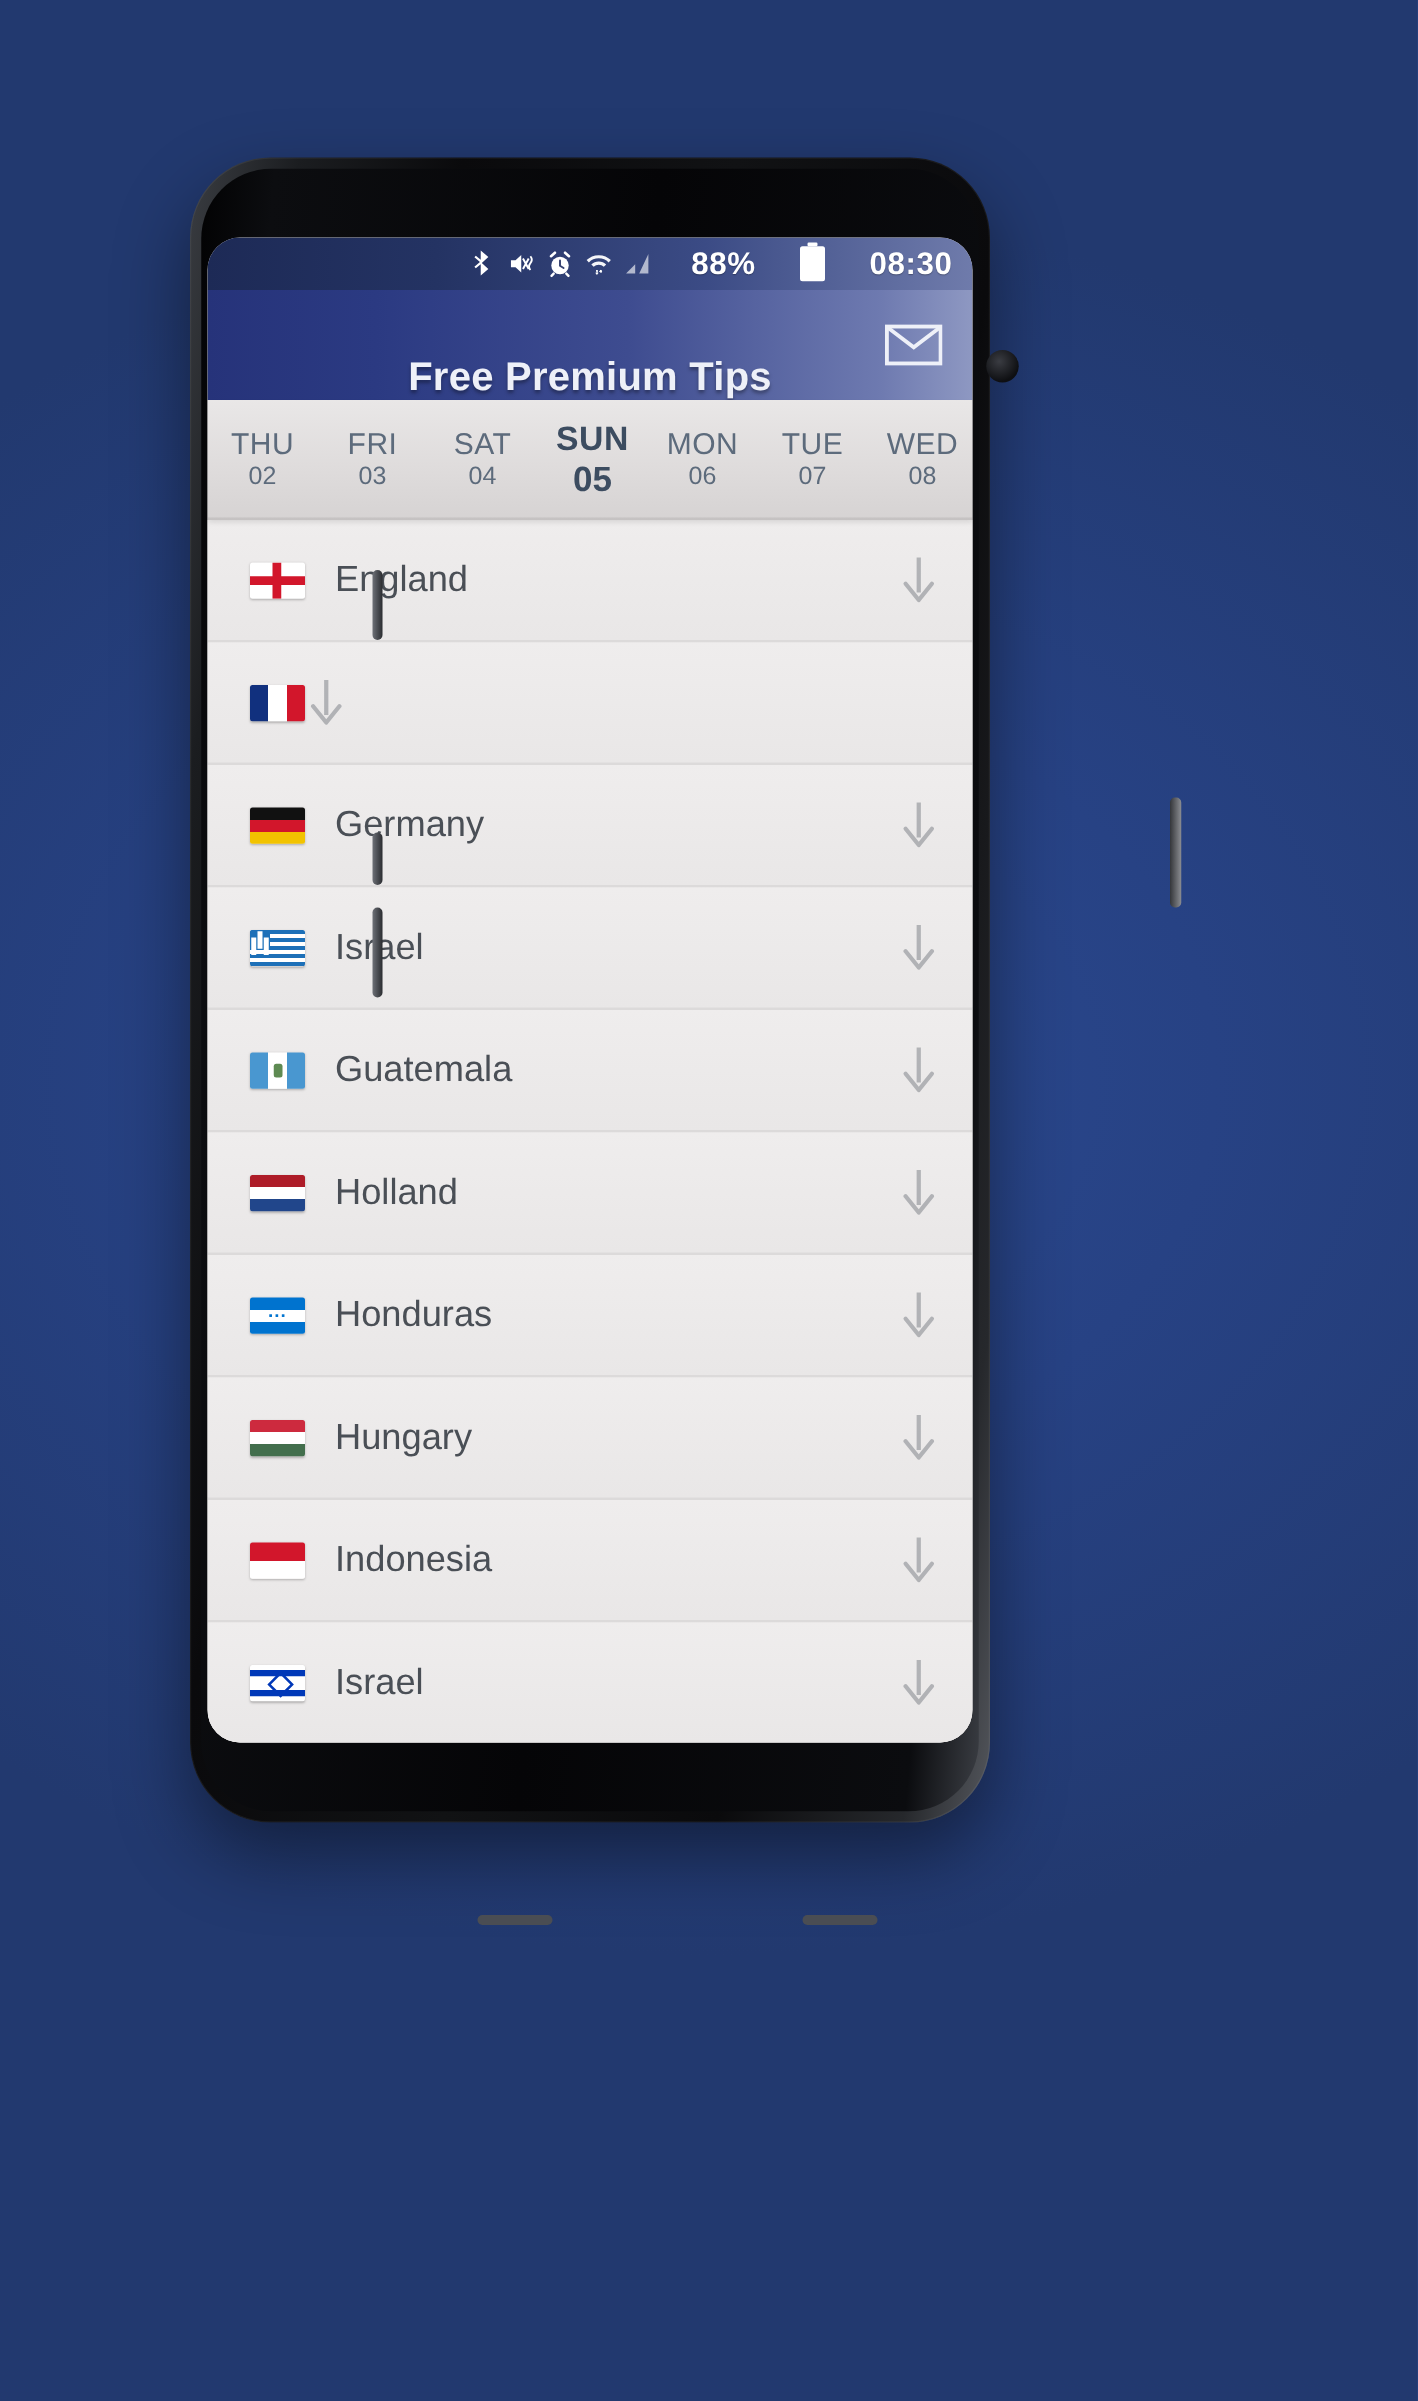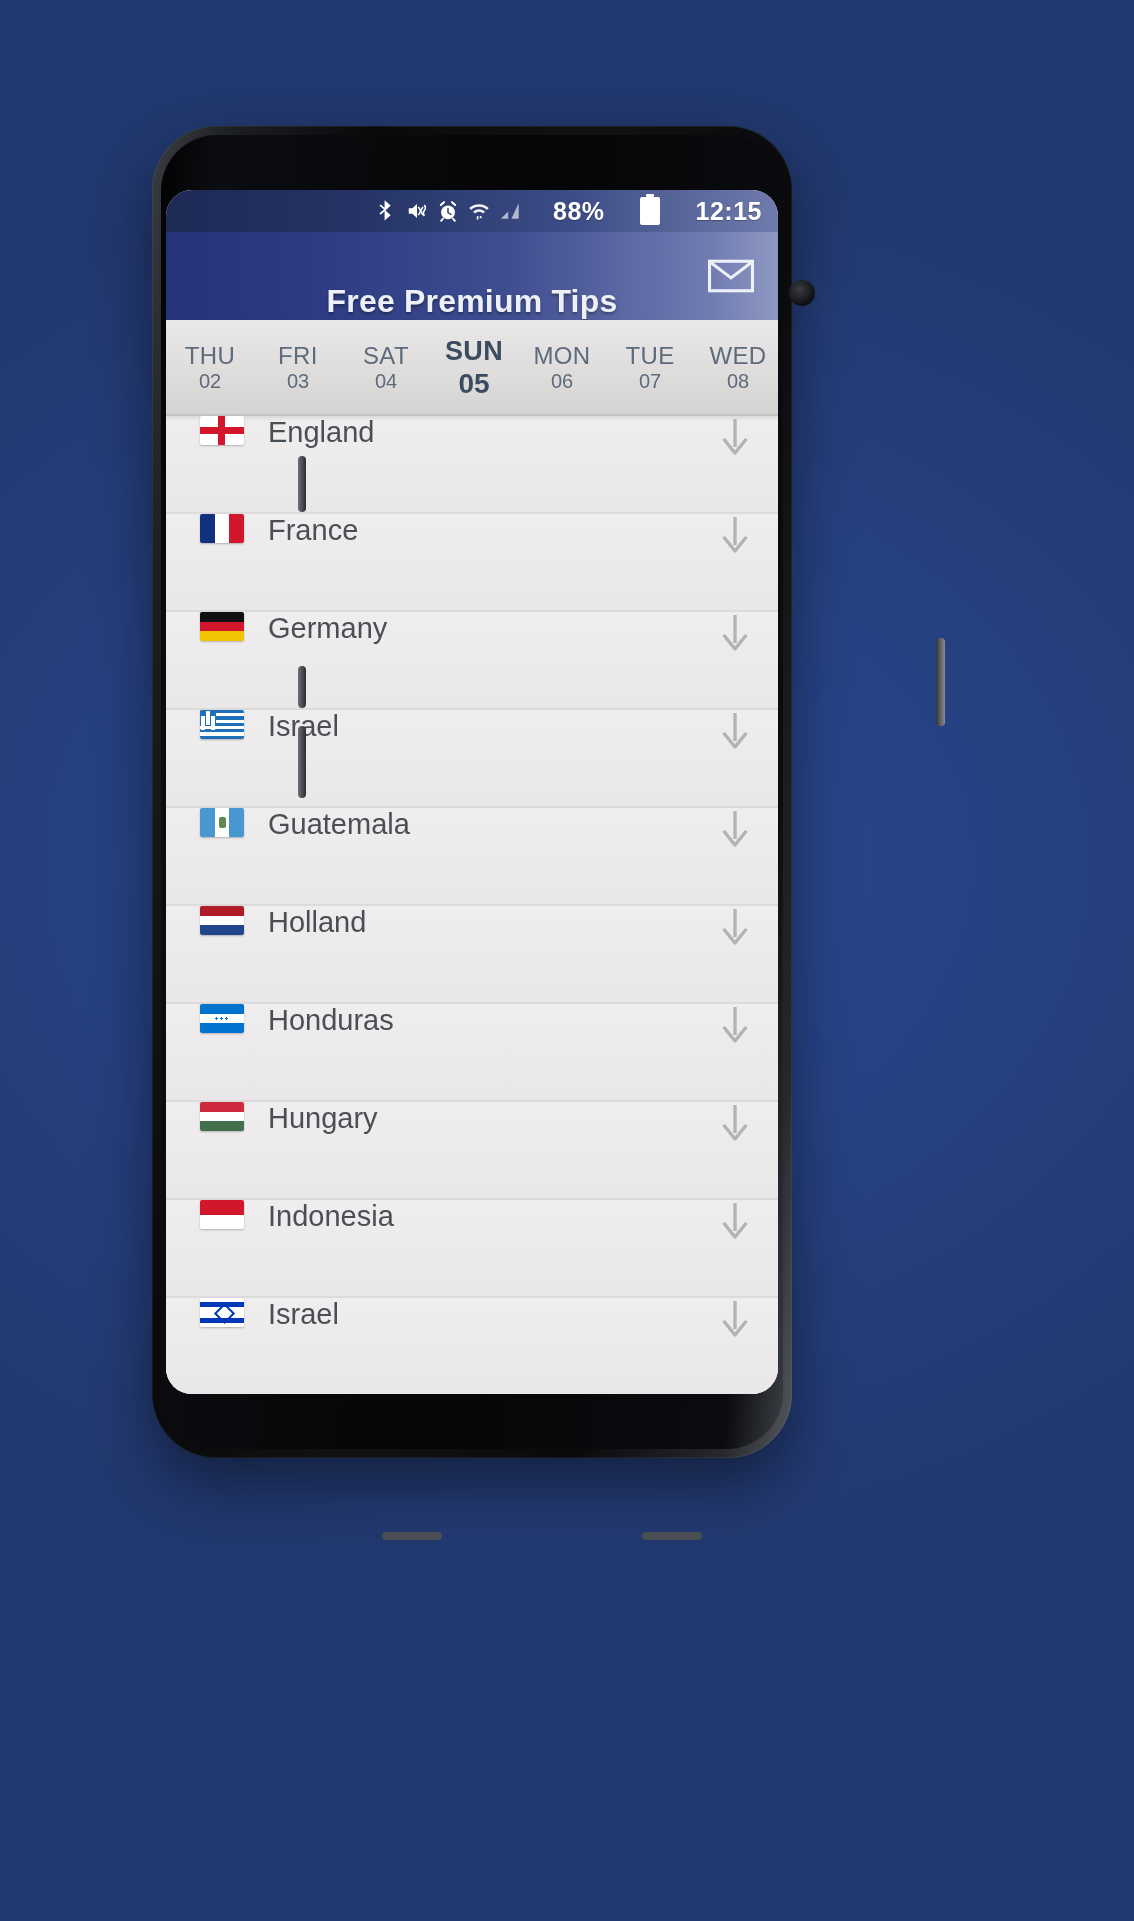--- a/index.html
+++ b/index.html
@@ -113,21 +113,21 @@
   }
   .tab .dow{font-size:24px;letter-spacing:.4px;line-height:1.18;}
   .tab .dnum{font-size:20px;line-height:1.18;}
   .tab.active{color:#3c4c60;}
   .tab.active .dow{font-size:27px;font-weight:bold;}
   .tab.active .dnum{font-size:28px;font-weight:bold;}
   .tabs:after{content:"";position:absolute;left:0;right:0;bottom:0;height:2px;background:rgba(0,0,0,.08);}
   
   .list{background:#eceaea;}
   .row{
-    height:98px;display:flex;align-items:flex-start;
+    height:98px;display:flex;align-items:center;
     border-bottom:2px solid #dcdada;
     padding:0 26px 0 34px;box-sizing:border-box;
     background:linear-gradient(#efeded,#e9e7e7);
     cursor:pointer;
   }
   .flag{width:44px;height:29px;flex:0 0 auto;border-radius:2px;overflow:hidden;
     box-shadow:0 1px 2px rgba(0,0,0,.25);position:relative;}
   .cname{margin-left:24px;font-size:29px;color:#4a4f56;flex:1;}
   .arrow{width:34px;height:42px;opacity:.45;flex:0 0 auto;}
   
@@ -204,21 +204,21 @@
           <path d="M9.6 17.5h1.6v2.4l-1.3-.1zM13 17.5h1.6v2.4l-1.3-.1z" fill="#fff"></path>
           <path d="M10.4 21.8l-1.5-2h3zM13.6 17.2l1.5 2h-3z" fill="#fff"></path>
         </svg>
         <svg class="sb-ic" viewBox="0 0 24 24">
           <path d="M21.5 3.5v17h-8z" fill="#fff" opacity=".62"></path>
           <path d="M10 12.5v8H2z" fill="#fff" opacity=".62"></path>
         </svg>
       </div>
       <span class="sb-batt">88%</span>
       <span class="batt-icon"></span>
-      <span class="sb-time">12:15</span>
+      <span class="sb-time">08:30</span>
     </div>
 
     <div class="appbar">
       <span class="app-title">Free Premium Tips</span>
       <svg class="mail-btn" viewBox="0 0 48 34">
         <rect x="1.6" y="1.6" width="44.8" height="30.8" fill="none" stroke="#eef0f8" stroke-width="3.2"></rect>
         <path d="M2.5 2.6 24 19 45.5 2.6" fill="none" stroke="#eef0f8" stroke-width="3.2"></path>
       </svg>
     </div>
 
@@ -257,21 +257,20 @@
         <div class="row">
           <span class="flag f-england"></span>
           <span class="cname">England</span>
           <svg class="arrow" viewBox="0 0 34 42">
             <path d="M17 3 V31" stroke="#6b7078" stroke-width="3.4" fill="none"></path>
             <path d="M6.5 24 L17 37 L27.5 24" stroke="#6b7078" stroke-width="3.4" fill="none" stroke-linecap="round" stroke-linejoin="round"></path>
           </svg>
         </div>
         <div class="row">
           <span class="flag f-france"></span>
-          <span class="cname">France</span>
           <svg class="arrow" viewBox="0 0 34 42">
             <path d="M17 3 V31" stroke="#6b7078" stroke-width="3.4" fill="none"></path>
             <path d="M6.5 24 L17 37 L27.5 24" stroke="#6b7078" stroke-width="3.4" fill="none" stroke-linecap="round" stroke-linejoin="round"></path>
           </svg>
         </div>
         <div class="row">
           <span class="flag f-germany"></span>
           <span class="cname">Germany</span>
           <svg class="arrow" viewBox="0 0 34 42">
             <path d="M17 3 V31" stroke="#6b7078" stroke-width="3.4" fill="none"></path>

